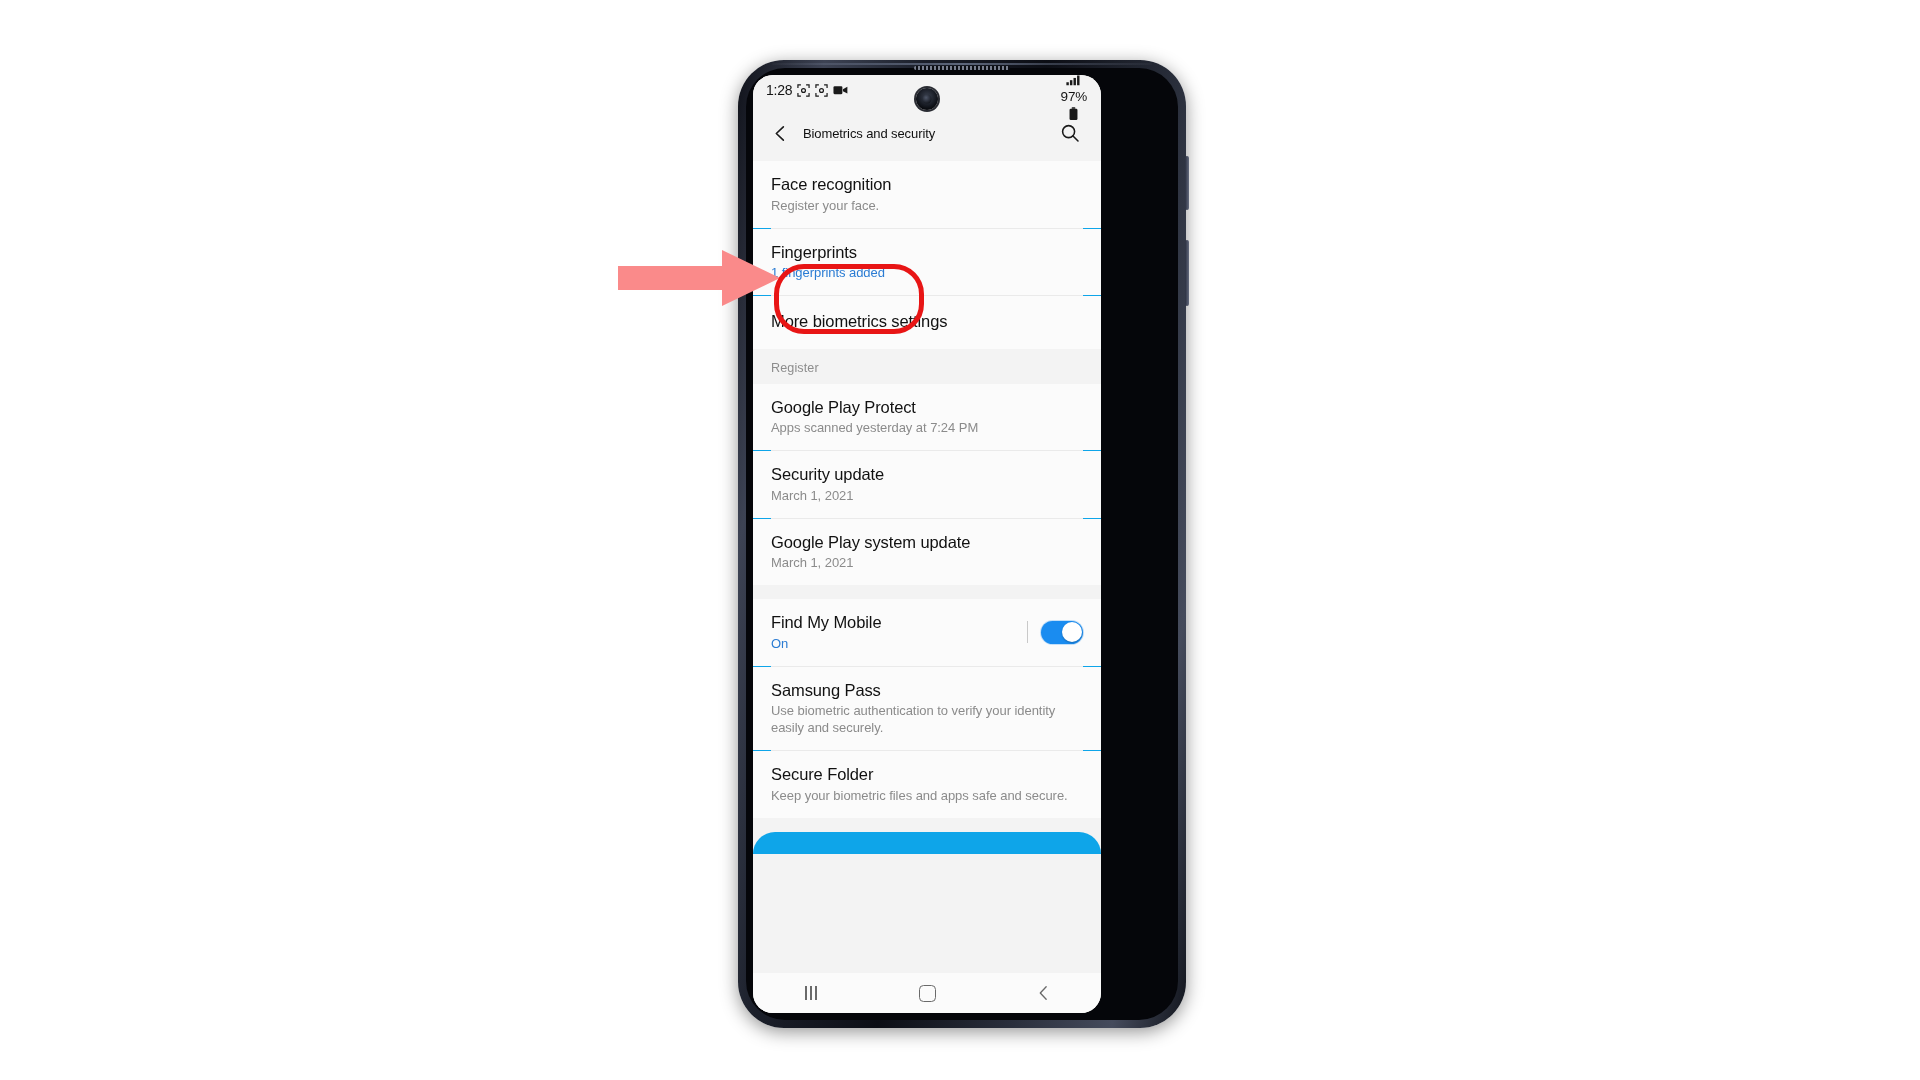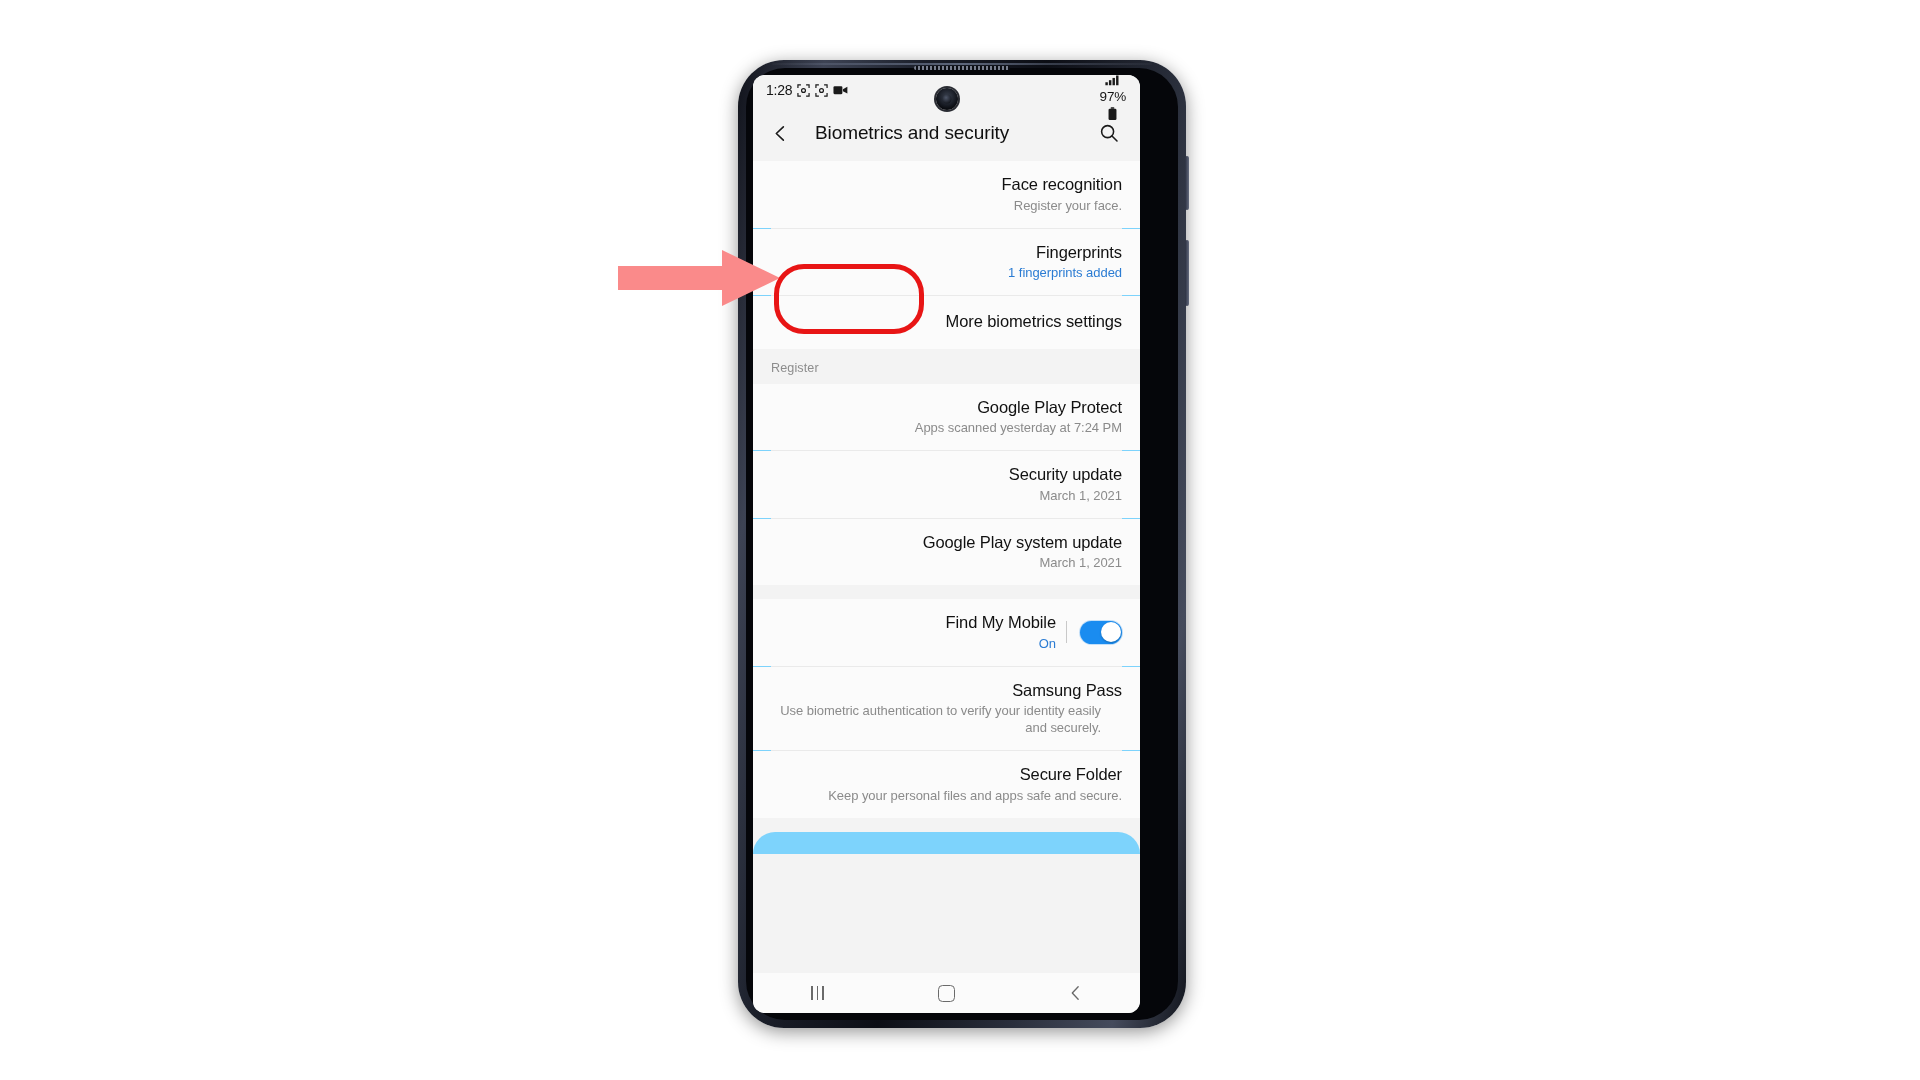--- a/index.html
+++ b/index.html
@@ -39,23 +39,23 @@
     bottom: 8px;
     border-radius: 39px;
     background: #05060a;
   }
 
   
   #screen {
     position: absolute;
     left: 15px;
     top: 15px;
-    width: 387px;
+    width: 348px;
     height: 938px;
-    border-radius: 12px;
+    border-radius: 20px;
     overflow: hidden;
     background: #f3f3f3;
     display: flex;
     flex-direction: column;
   }
 
   
   #speaker {
     position: absolute;
     left: 50%;
@@ -138,44 +138,43 @@
     align-items: center;
     padding: 0 14px 0 10px;
     flex: 0 0 auto;
   }
   #back-arrow {
     width: 34px; height: 34px;
     display: flex; align-items: center; justify-content: center;
     color: #1a1a1a;
   }
   #page-title {
-    font-size: 19px;
+    font-size: 13px;
     color: #101010;
-    margin-left: 18px;
+    margin-left: 6px;
     letter-spacing: -0.1px;
   }
   #search-icon-btn {
     margin-left: auto;
     width: 34px; height: 34px;
     display: flex; align-items: center; justify-content: center;
     color: #1a1a1a;
   }
 
   
   #content {
     flex: 1 1 auto;
     background: #f3f3f3;
     overflow: hidden;
   }
 
   .card {
-    background: #7dd3fc;
+    background: #0ea5e9;
     border-radius: 0;
     padding: 0 0 0 0;
-    text-align: right;
   }
   .card.rounded-bottom { border-bottom-left-radius: 22px; border-bottom-right-radius: 22px; }
   .card.rounded-top { border-top-left-radius: 22px; border-top-right-radius: 22px; }
 
   .row {
     padding: 13px 18px 13px 18px;
     position: relative;
     background: #fbfbfb;
   }
   .row .title {
@@ -410,21 +409,21 @@
           <div class="divider"></div>
 
           <div class="row">
             <div class="title">Samsung Pass</div>
             <div class="subtitle" style="max-width:330px;">Use biometric authentication to verify your identity easily and securely.</div>
           </div>
           <div class="divider"></div>
 
           <div class="row">
             <div class="title">Secure Folder</div>
-            <div class="subtitle">Keep your personal files and apps safe and secure.</div>
+            <div class="subtitle">Keep your biometric files and apps safe and secure.</div>
           </div>
         </div>
 
         <div class="gap"></div>
 
         <div class="card rounded-top" style="height:22px;"></div>
       </div>
 
       <div id="nav-bar">
         <div class="nav-btn">

